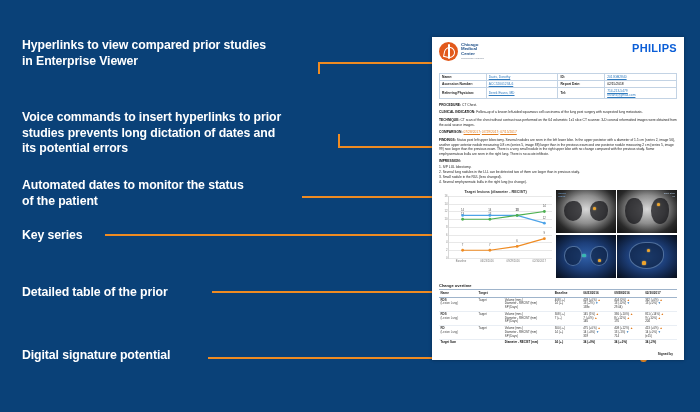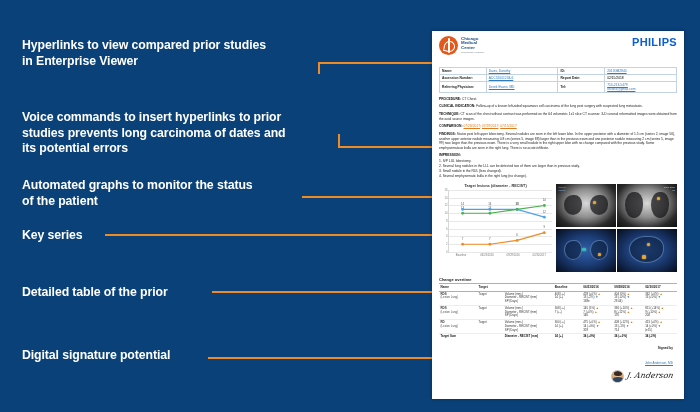--- a/index.html
+++ b/index.html
@@ -53,22 +53,22 @@
   #conn-1 { left: 338px; top: 146px; width: 106px; }
   #conn-1 .elbow { left: 0; top: -12px; height: 12px; }
   #conn-2 { left: 302px; top: 196px; width: 142px; }
   #conn-3 { left: 105px; top: 234px; width: 339px; }
   #conn-4 { left: 212px; top: 291px; width: 232px; }
   #conn-5 { left: 208px; top: 357px; width: 436px; }
 
   
   #document {
     position: absolute;
-    left: 432px; top: 31px;
-    width: 252px; height: 368px;
+    left: 432px; top: 37px;
+    width: 252px; height: 323px;
     background: #ffffff;
     box-shadow: 0 0 3px rgba(0,0,0,.35);
     padding: 5px 7px;
     overflow: hidden;
   }
 
   
   .doc-header { display: flex; align-items: flex-start; justify-content: space-between; height: 30px; }
   .brandmark { display: flex; align-items: center; gap: 3px; }
   .logo-circle {
@@ -182,23 +182,23 @@
     font-size: 8px; color: #222; transform: skewX(-12deg);
     line-height: 1;
   }
 </style>
 </head>
 <body>
 
 <div class="callout" id="callout-0">Hyperlinks to view compared prior studies
 in Enterprise Viewer</div>
 <div class="callout" id="callout-1">Voice commands to insert hyperlinks to prior
-studies prevents long carcinoma of dates and
+studies prevents long dictation of dates and
 its potential errors</div>
-<div class="callout" id="callout-2">Automated graphs to monitor the status
+<div class="callout" id="callout-2">Automated dates to monitor the status
 of the patient</div>
 <div class="callout" id="callout-3">Key series</div>
 <div class="callout" id="callout-4">Detailed table of the prior</div>
 <div class="callout" id="callout-5">Digital signature potential</div>
 
 <div class="connector" id="conn-0">
     <span class="elbow"></span>
     <span class="dot"></span>
   </div>
 <div class="connector" id="conn-1">

